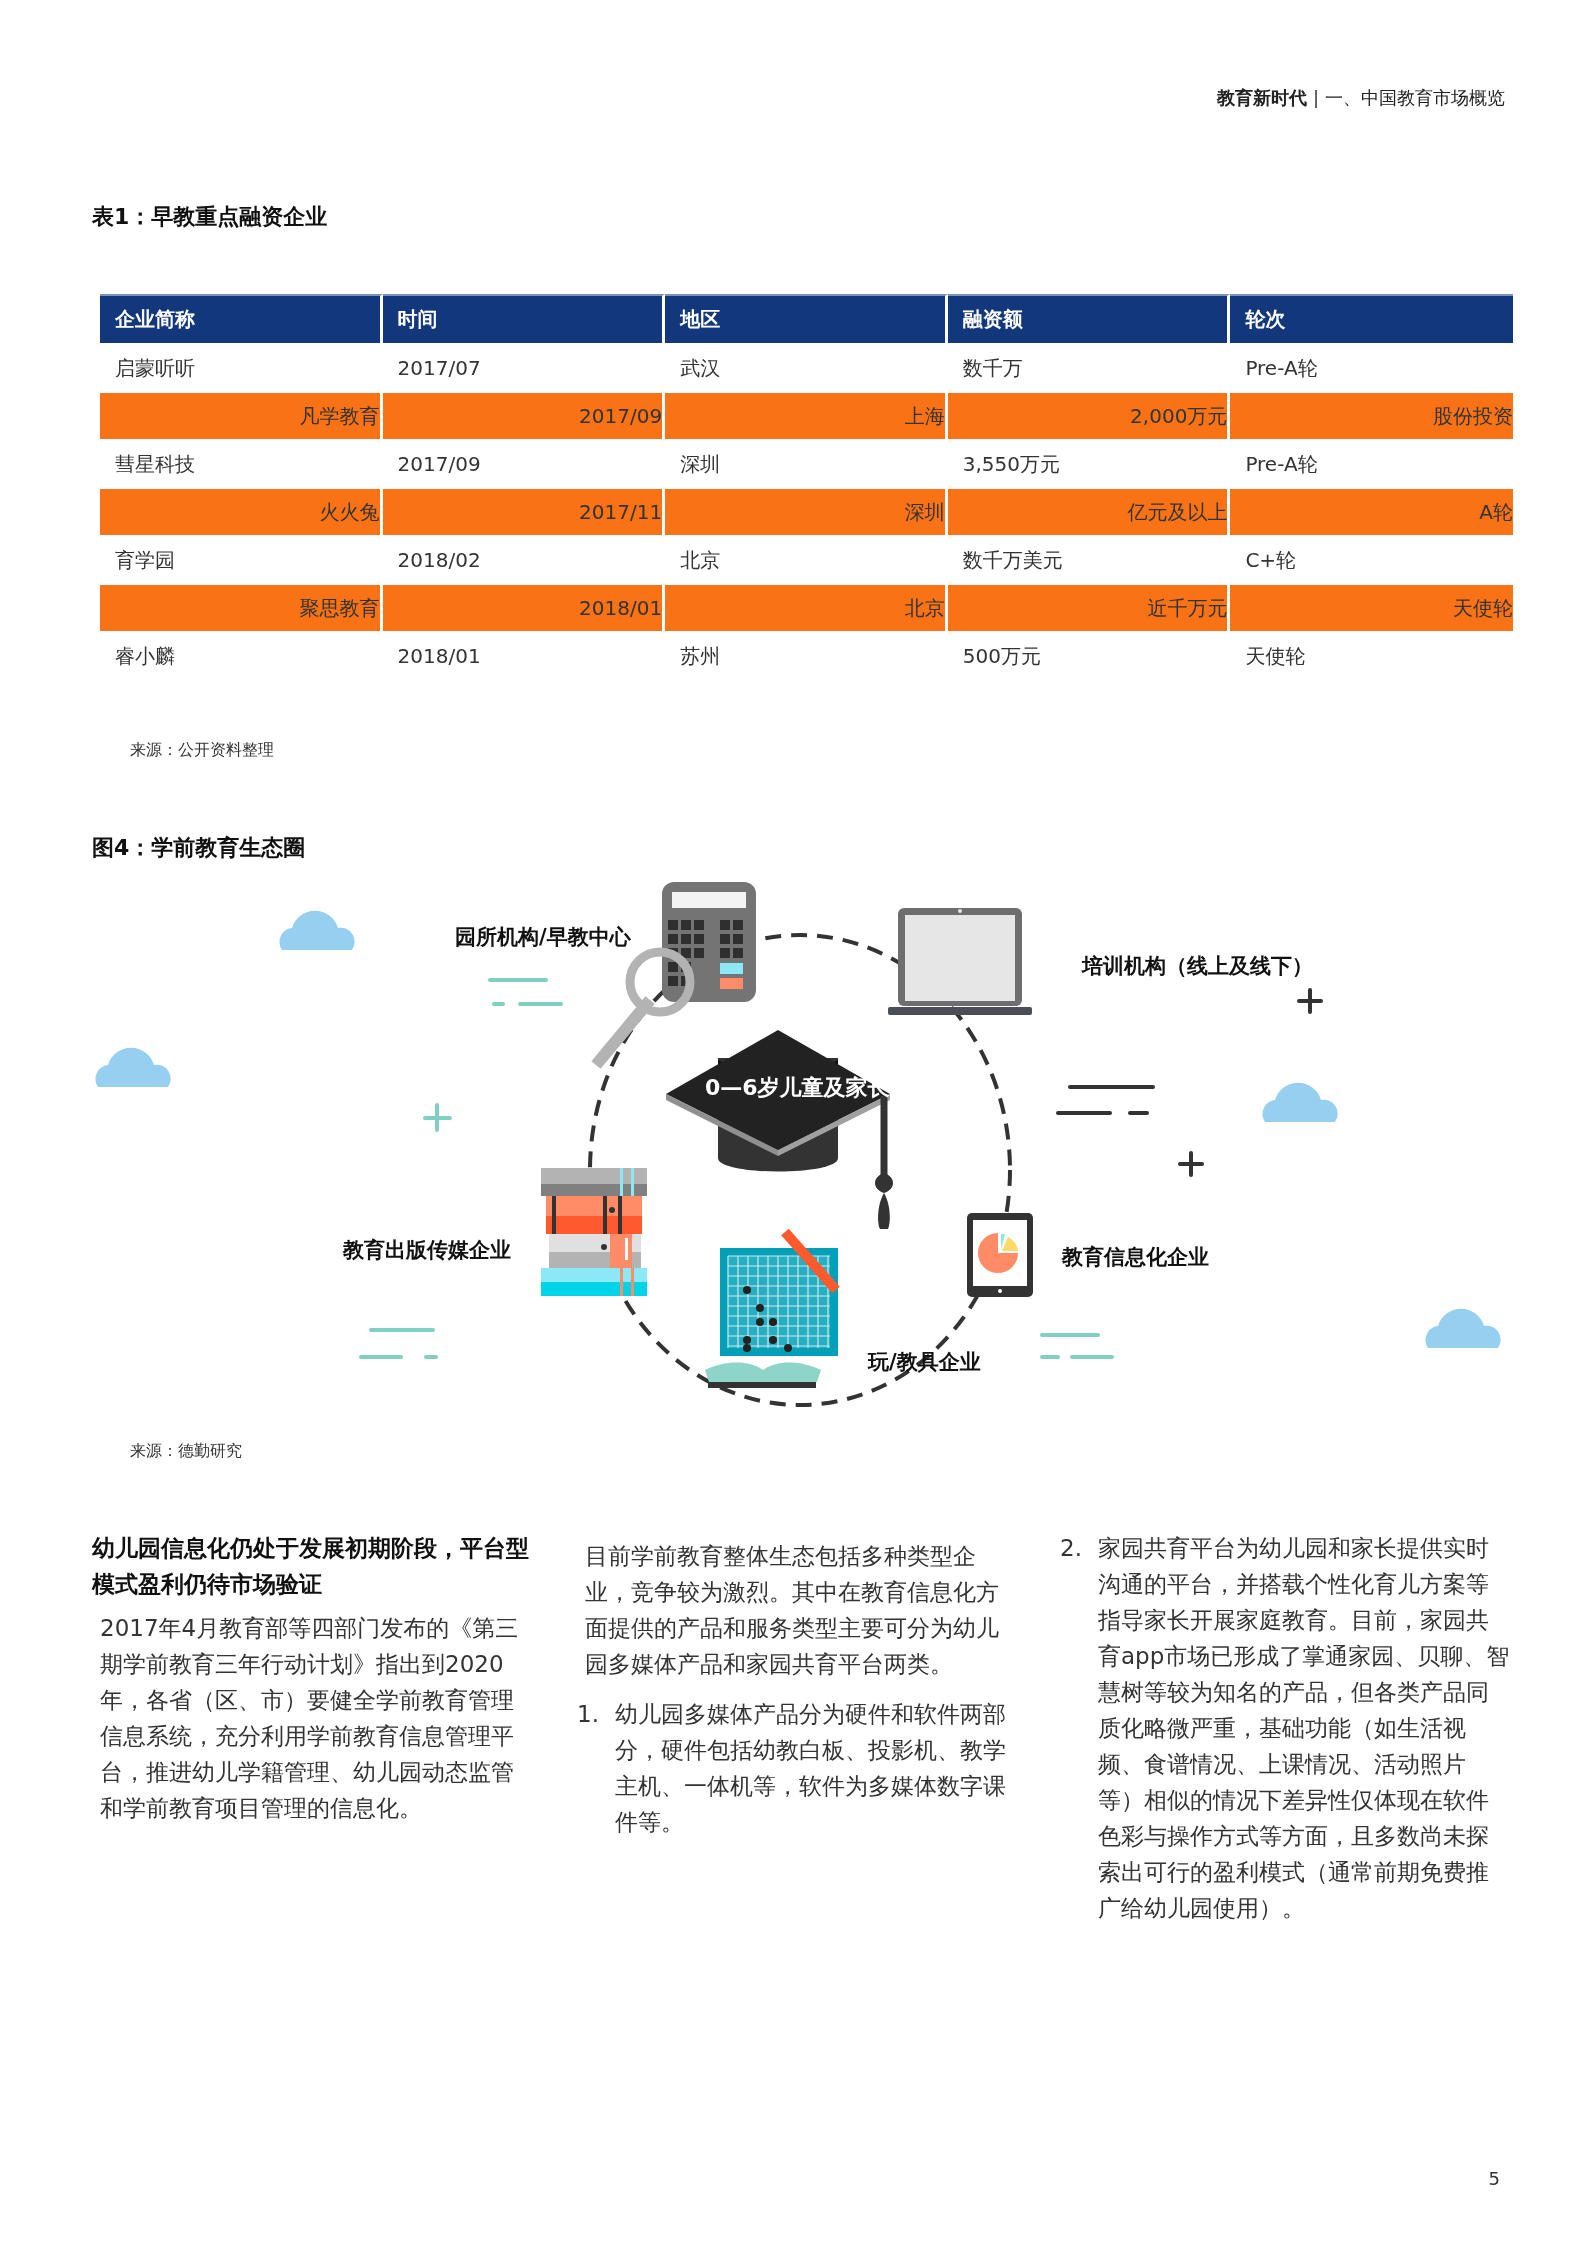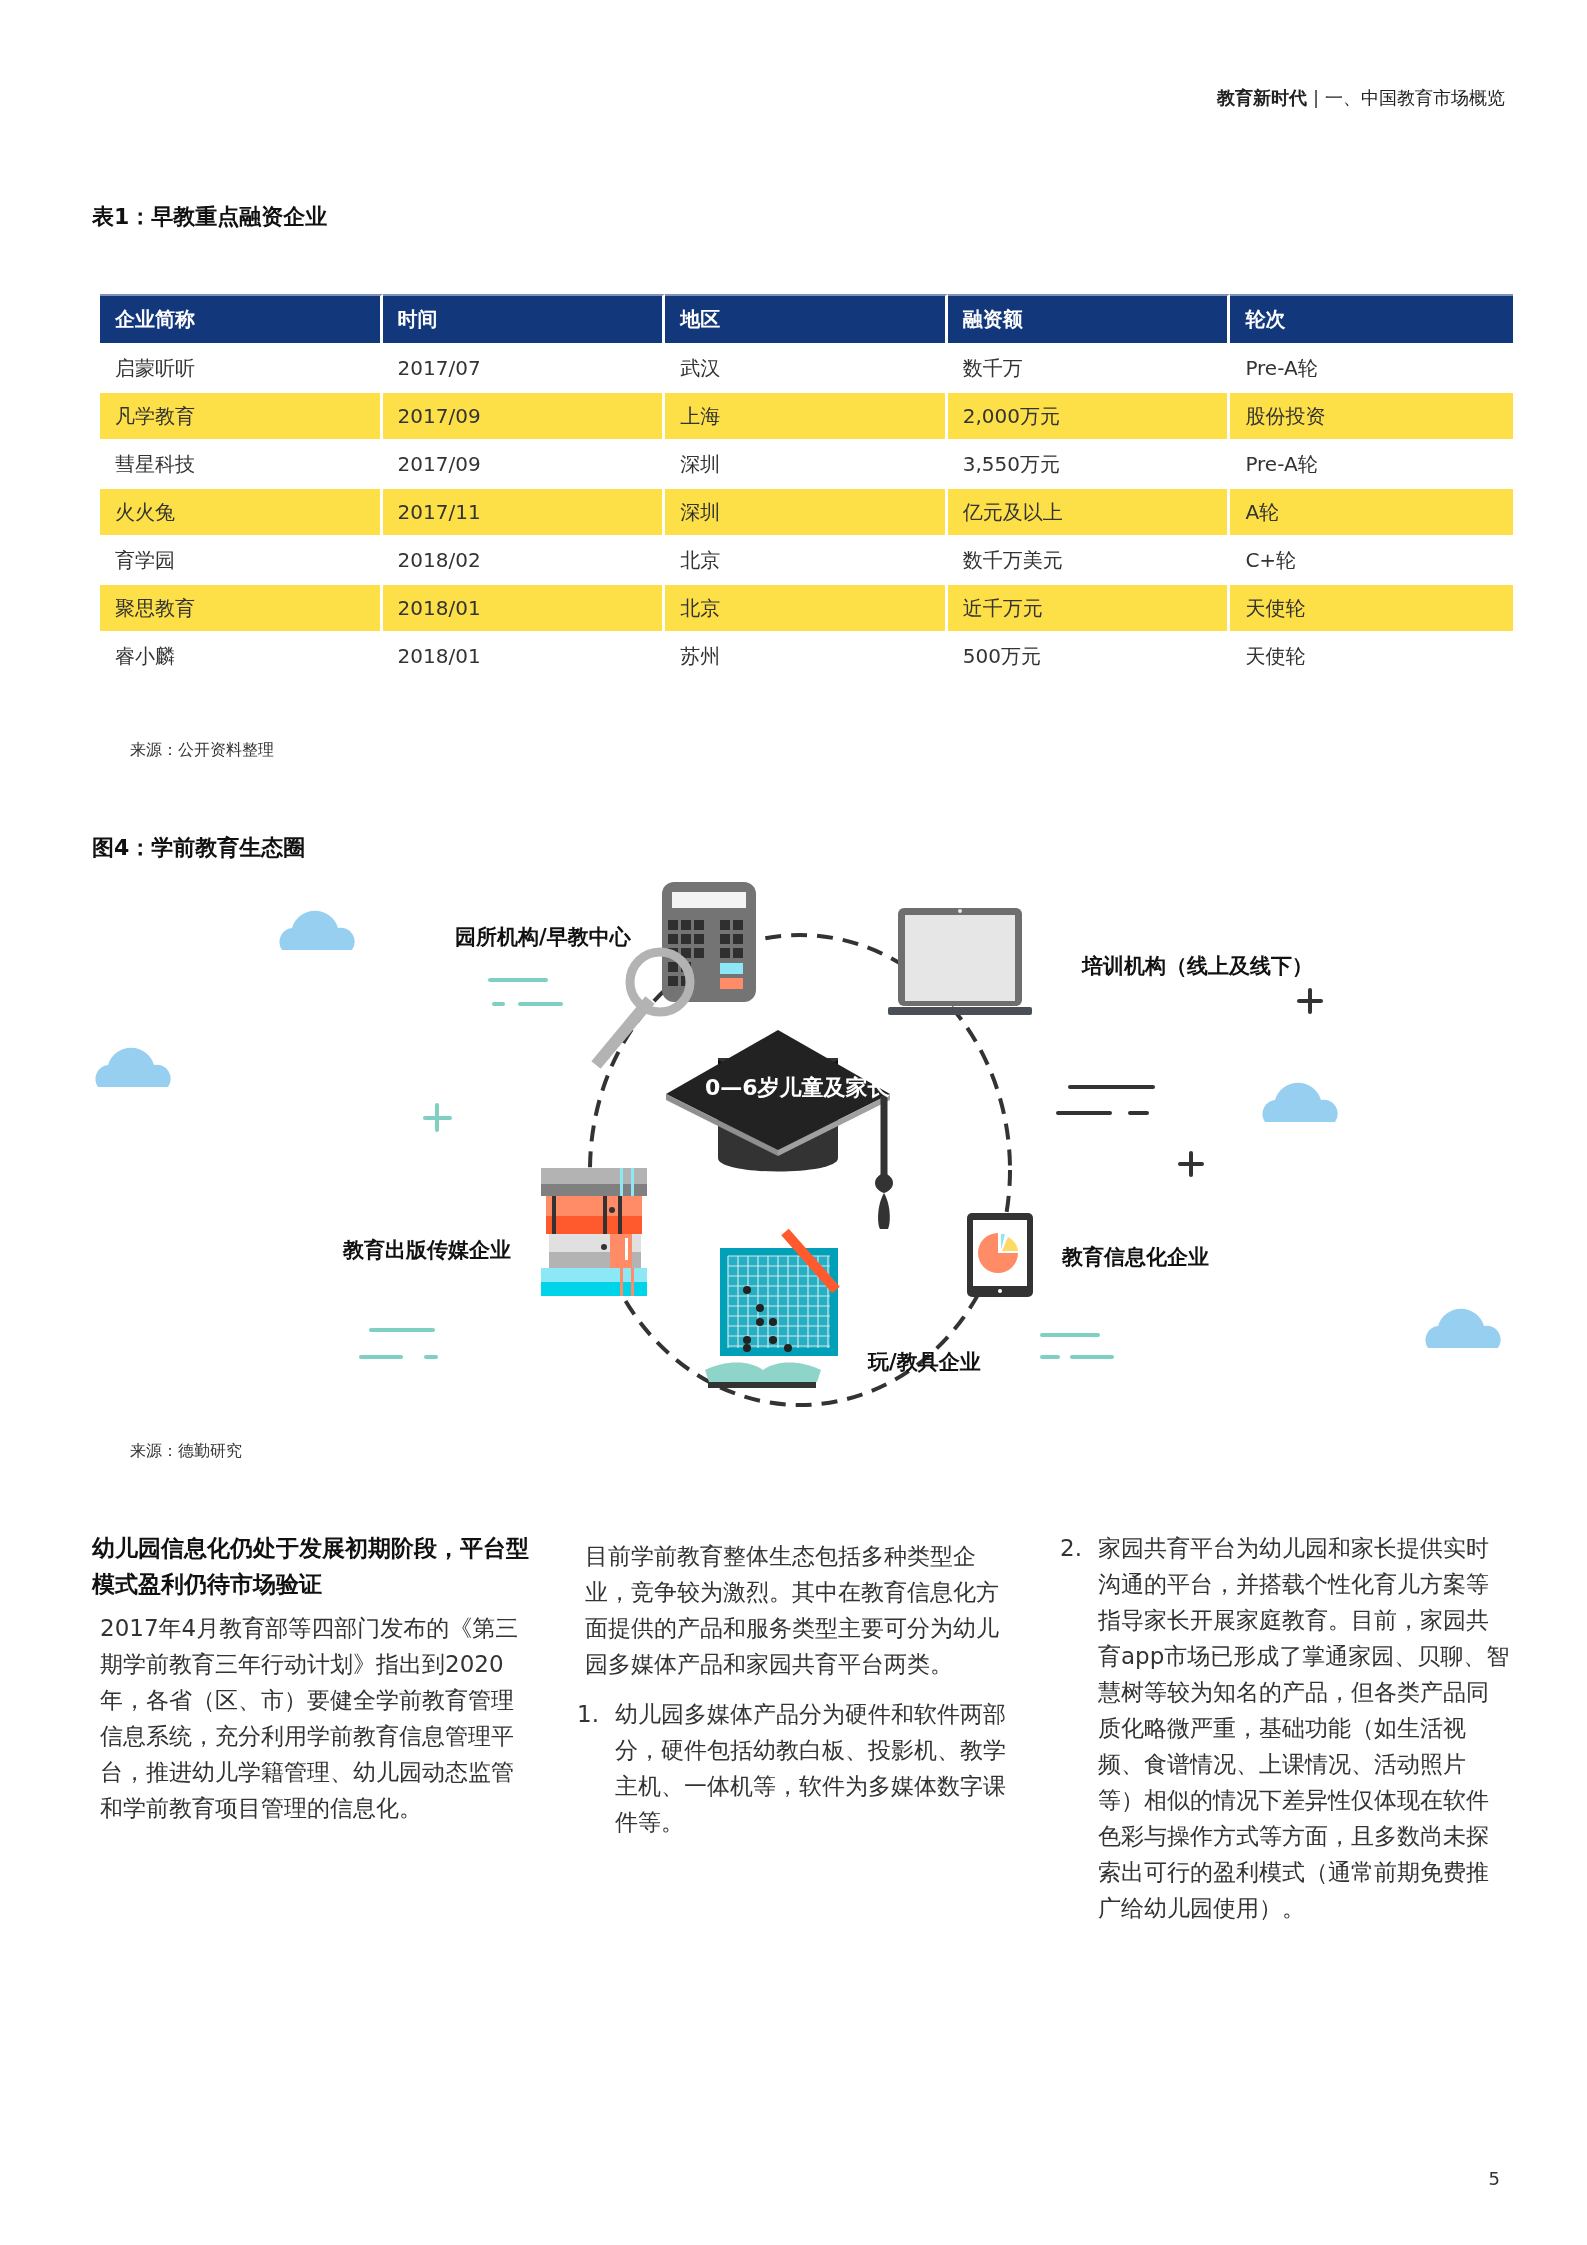--- a/index.html
+++ b/index.html
@@ -11,21 +11,21 @@
   .running-header .sep { color:#333; padding:0 6px; }
   .fig-title { font-size:22px; font-weight:bold; color:#111; left:92px; }
   .source { font-size:16px; color:#333; left:92px;margin-left:38px; }
 
   table.fund { position:absolute; left:100px; top:266px; width:1413px; border-collapse:separate; border-spacing:0; table-layout:fixed;margin-top:28px; }
   table.fund th { background:#13377b; color:#fff; font-size:20px; font-weight:bold; text-align:left;
                   padding:0 0 0 15px; height:47px; border-right:3px solid #fff; border-top:2px solid #7f93b8; }
   table.fund th:last-child { border-right:none; }
   table.fund td { font-size:20px; color:#333; padding:0 0 0 15px; height:46px; border-right:3px solid #fff; border-top:2px solid #fff; }
   table.fund td:last-child { border-right:none; }
-  table.fund tr.alt td { background:#fde047; }
+  table.fund tr.alt td { background:#f97316;text-align:right; }
 
   .diagram { position:absolute; left:0; top:870px; width:1587px; height:560px; }
   .diag-label { position:absolute; font-size:21px; font-weight:bold; color:#111; white-space:nowrap; }
   .cap-label { position:absolute; font-size:22px; font-weight:bold; color:#fff; white-space:nowrap; }
 
   .col { position:absolute; top:1530px; font-size:23px; line-height:36px; color:#333; }
   .col h3 { margin:0; font-size:23px; line-height:36px; font-weight:bold; color:#111; }
   .col p { margin:8px; }
   .col ol { margin:0; padding:0; list-style:none; }
   .col li { position:relative; padding-left:38px; }

